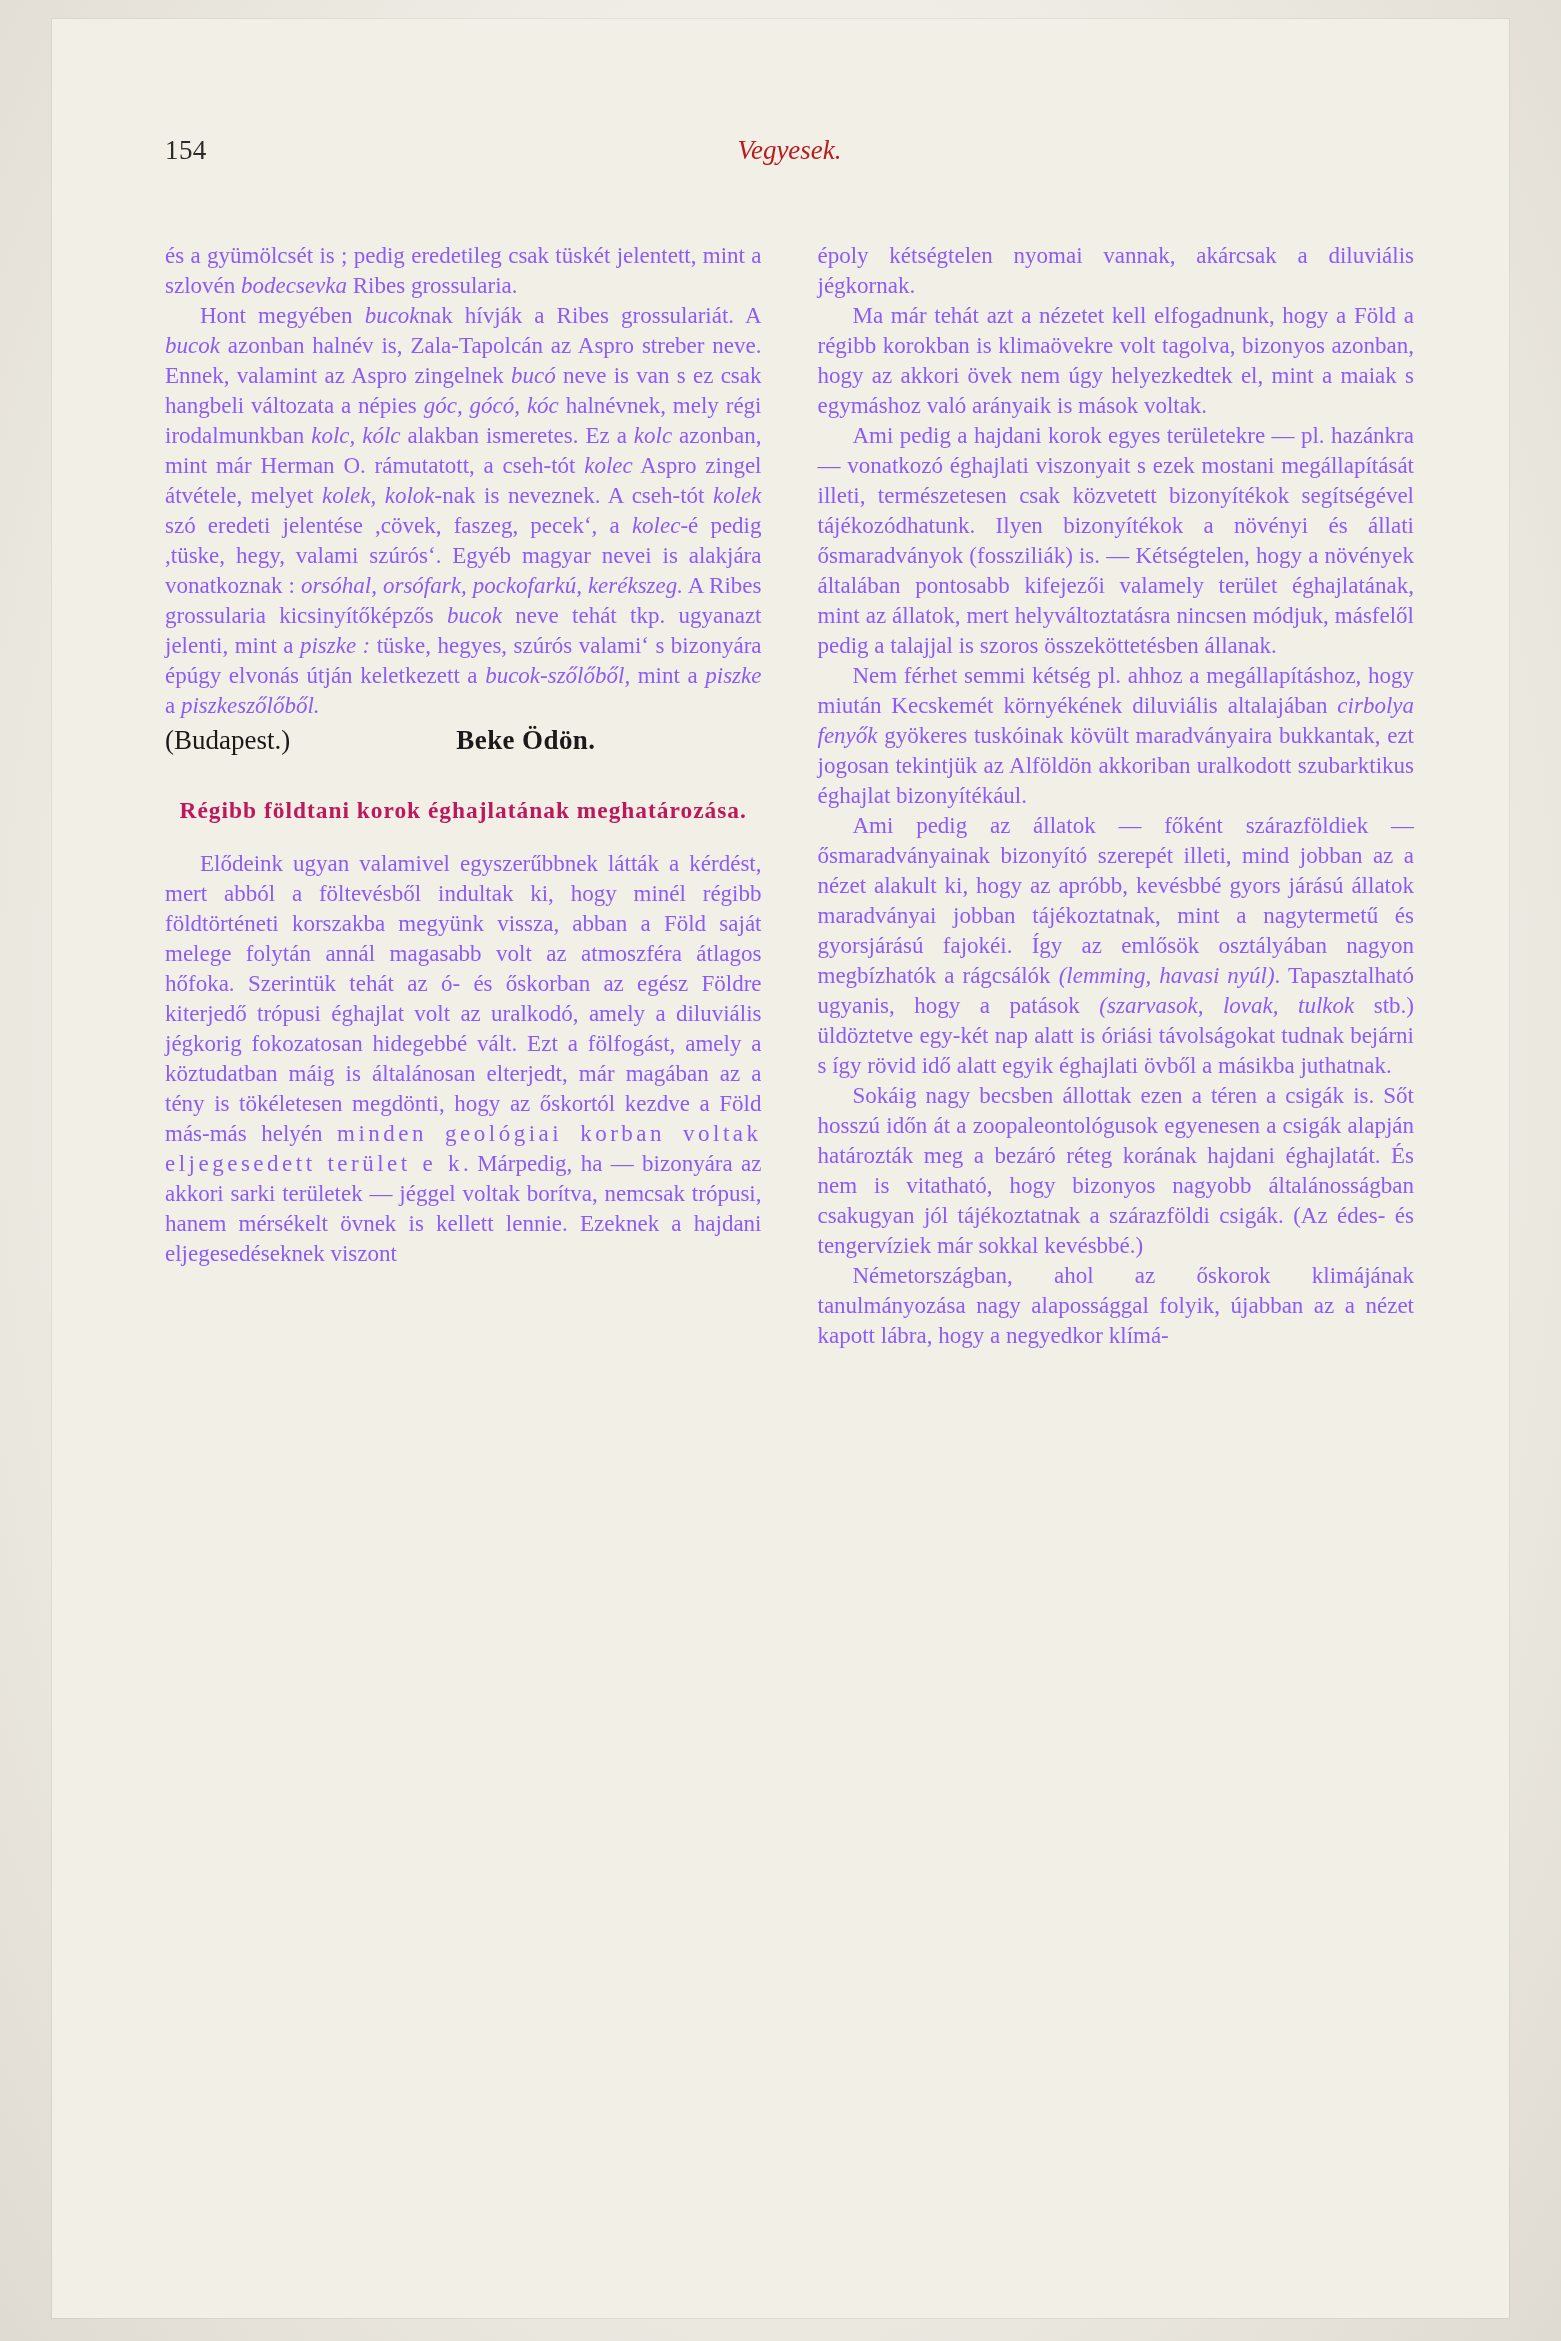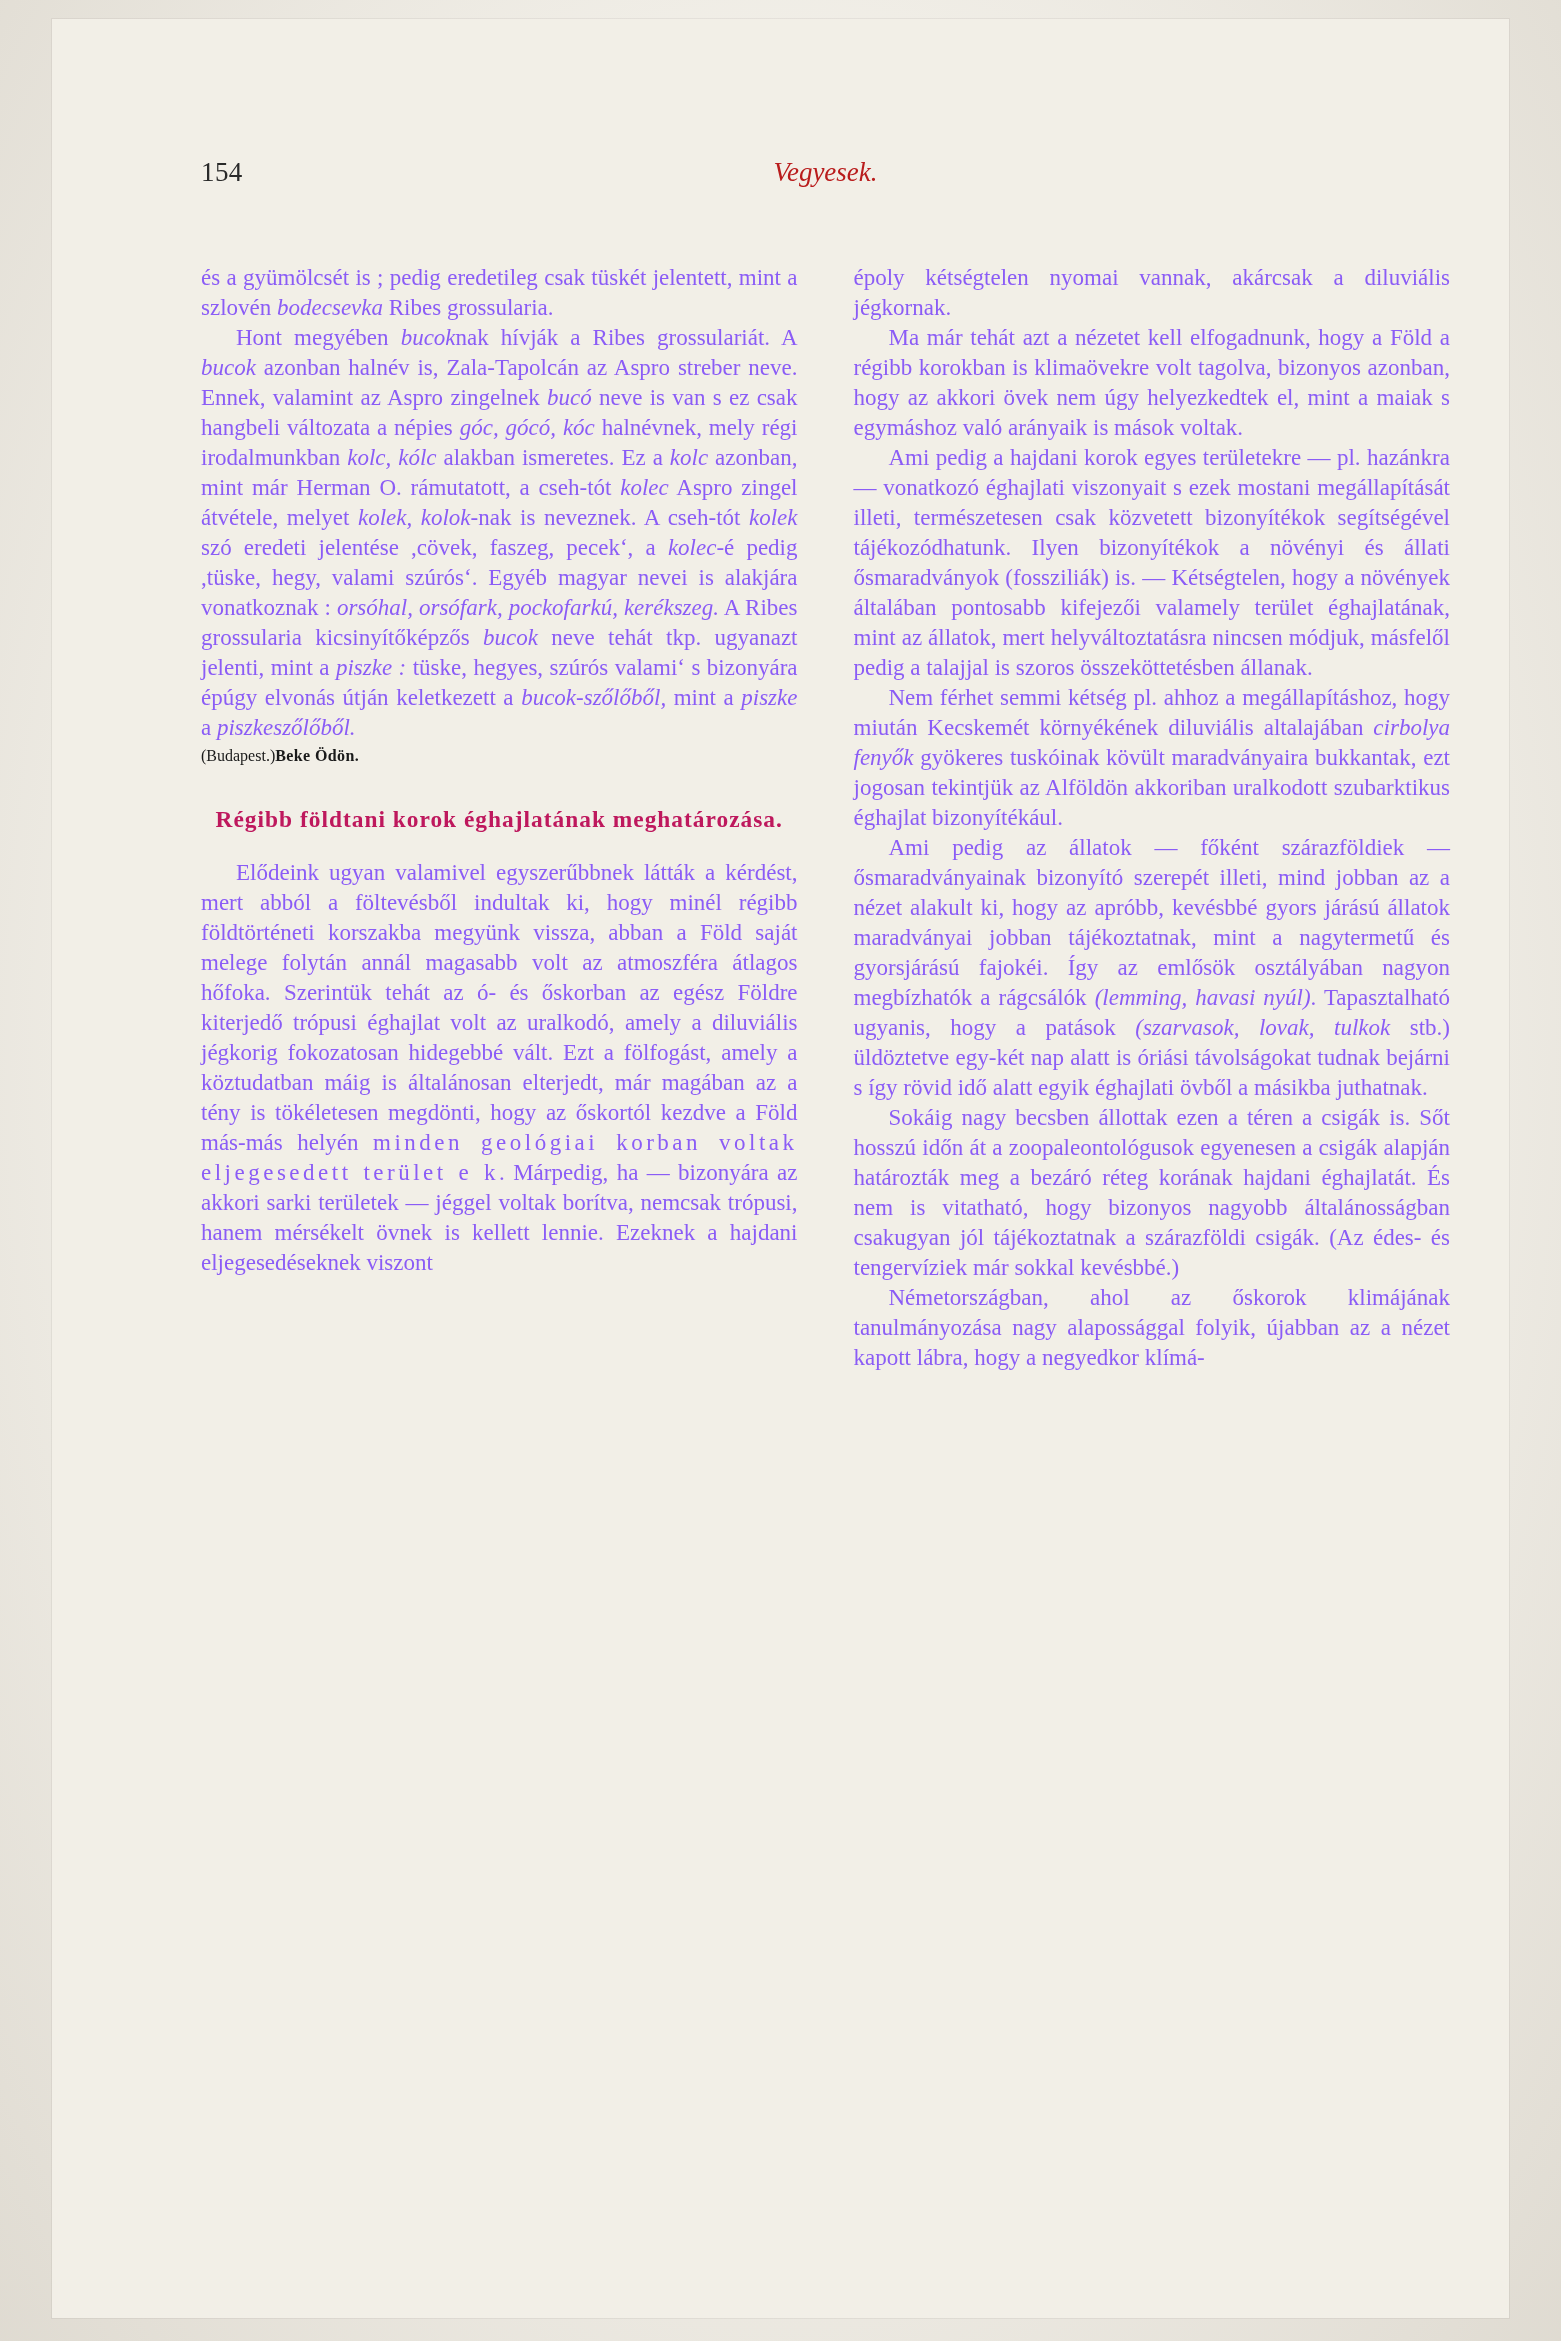--- a/index.html
+++ b/index.html
@@ -34,23 +34,22 @@
     left: 52px;
     top: 19px;
     width: 1457px;
     height: 2299px;
     background: #f2efe7;
     box-shadow: 0 0 0 0.9px rgba(120,110,95,0.10);
   }
   .content {
     position: absolute;
     left: 113px;
-    top: 138px;
+    top: 116px;
     width: 1249px;
-    margin-left: 36px;
   }
   .header-row {
     position: relative;
     height: 52px;
     margin-bottom: 54px;
   }
   .folio {
     position: absolute;
     left: 0;
     top: 0;
@@ -84,23 +83,23 @@
     color: #8b5cf6;
     -webkit-hyphens: none;
     hyphens: none;
   }
   p.ind {
     text-indent: 35px;
   }
   .sp { letter-spacing: 3.5px; }
   .sig {
     display: block;
-    text-align: left;
+    text-align: center;
     margin-top: 3.5px;
-    font-size: 16px;
+    font-size: 27px;
     font-family: Liberation Serif, serif;
   }
   .sig .place {
     float: left;
     font-style: normal;
   }
   .sig .name {
     font-weight: bold;
     letter-spacing: 0.4px;
   }

